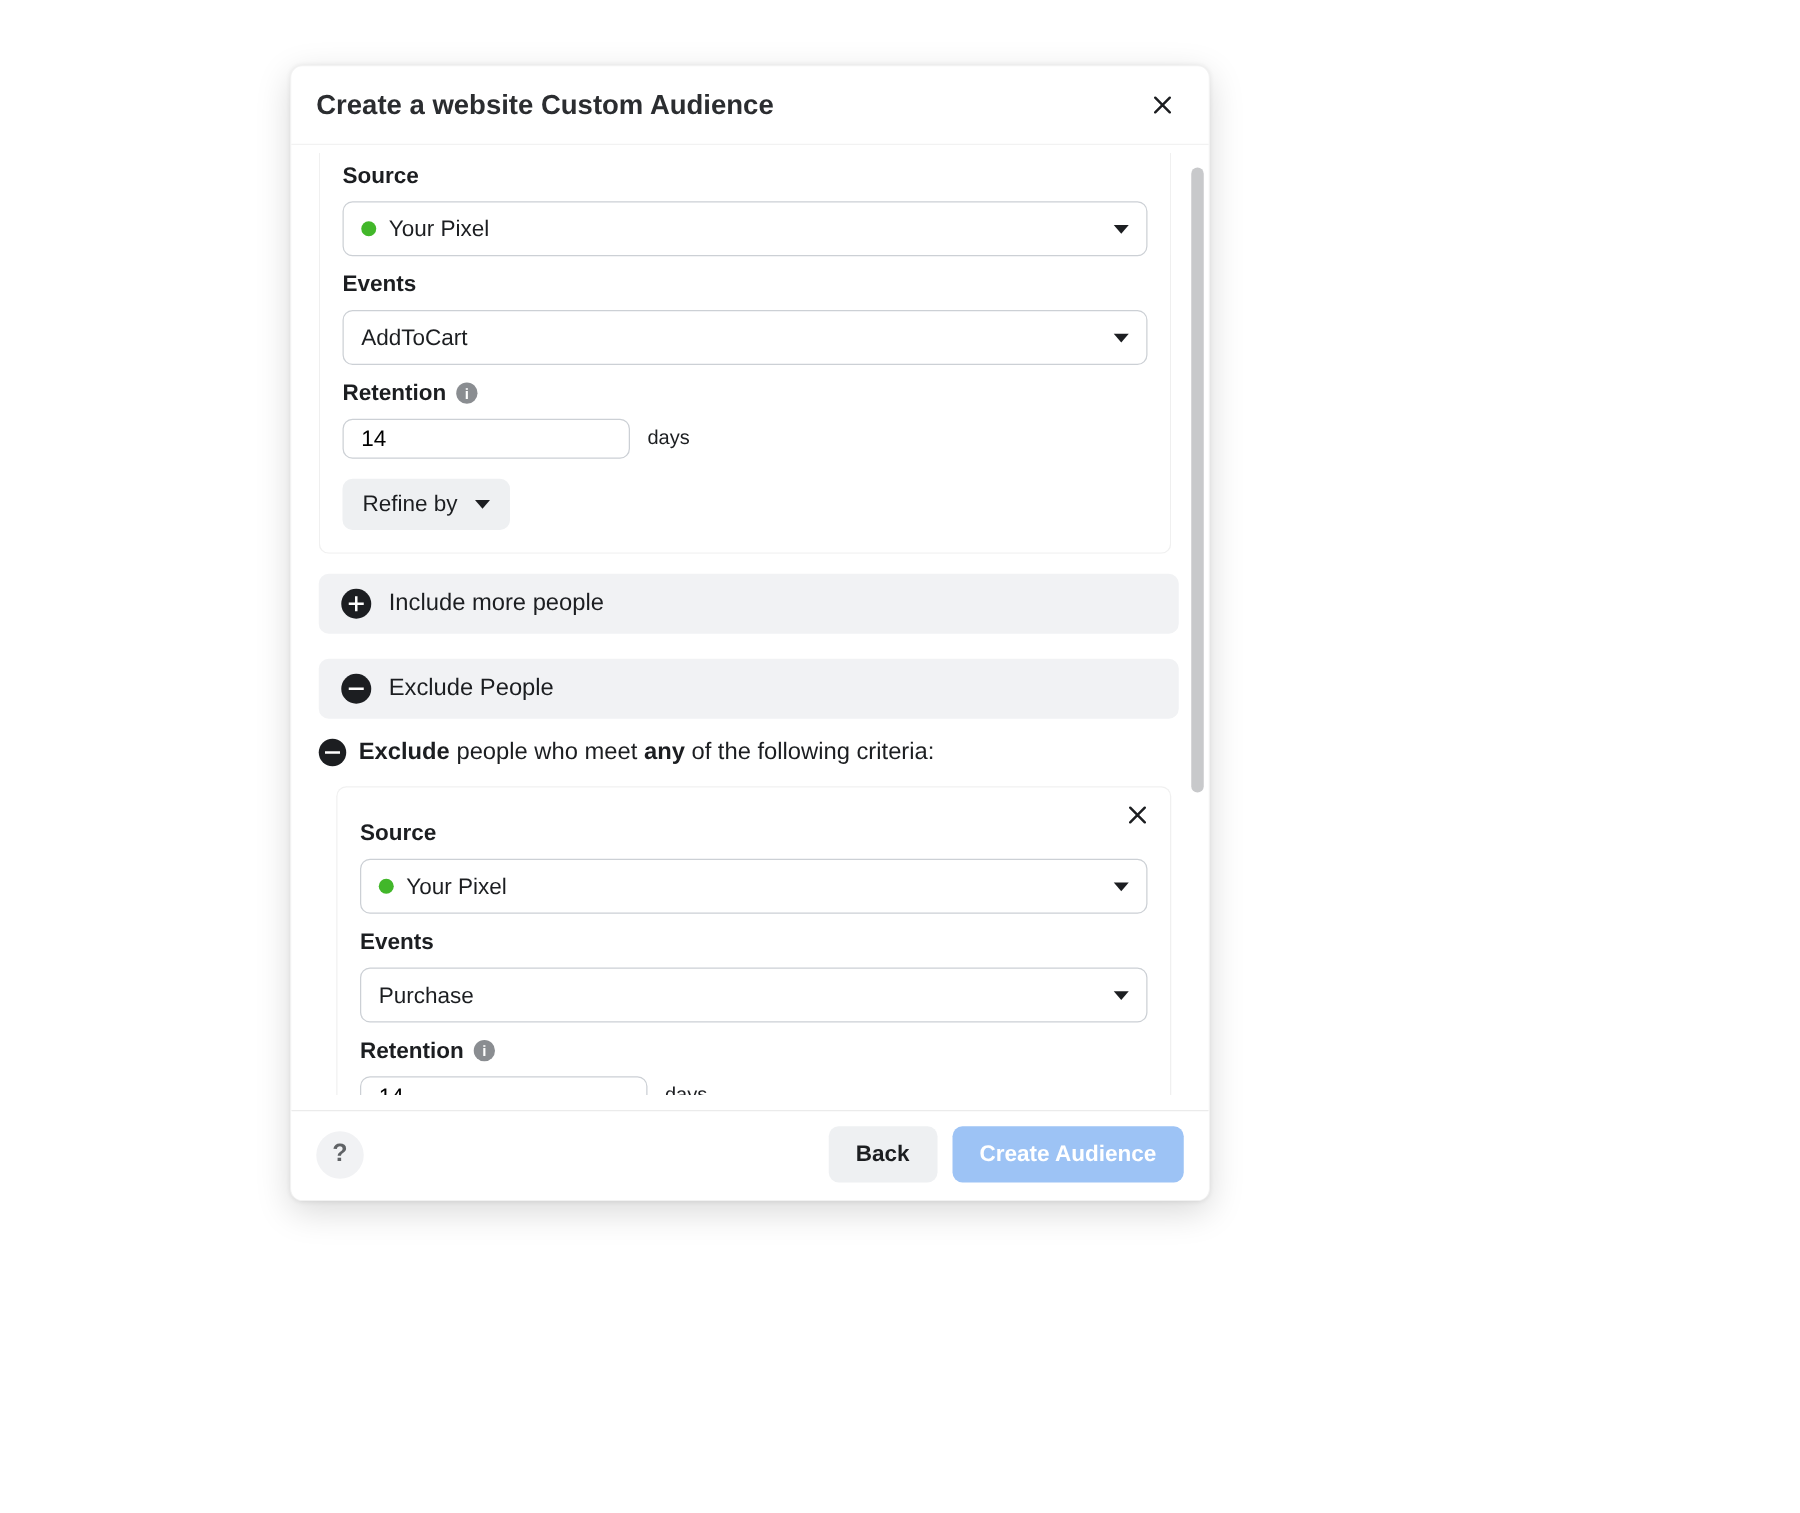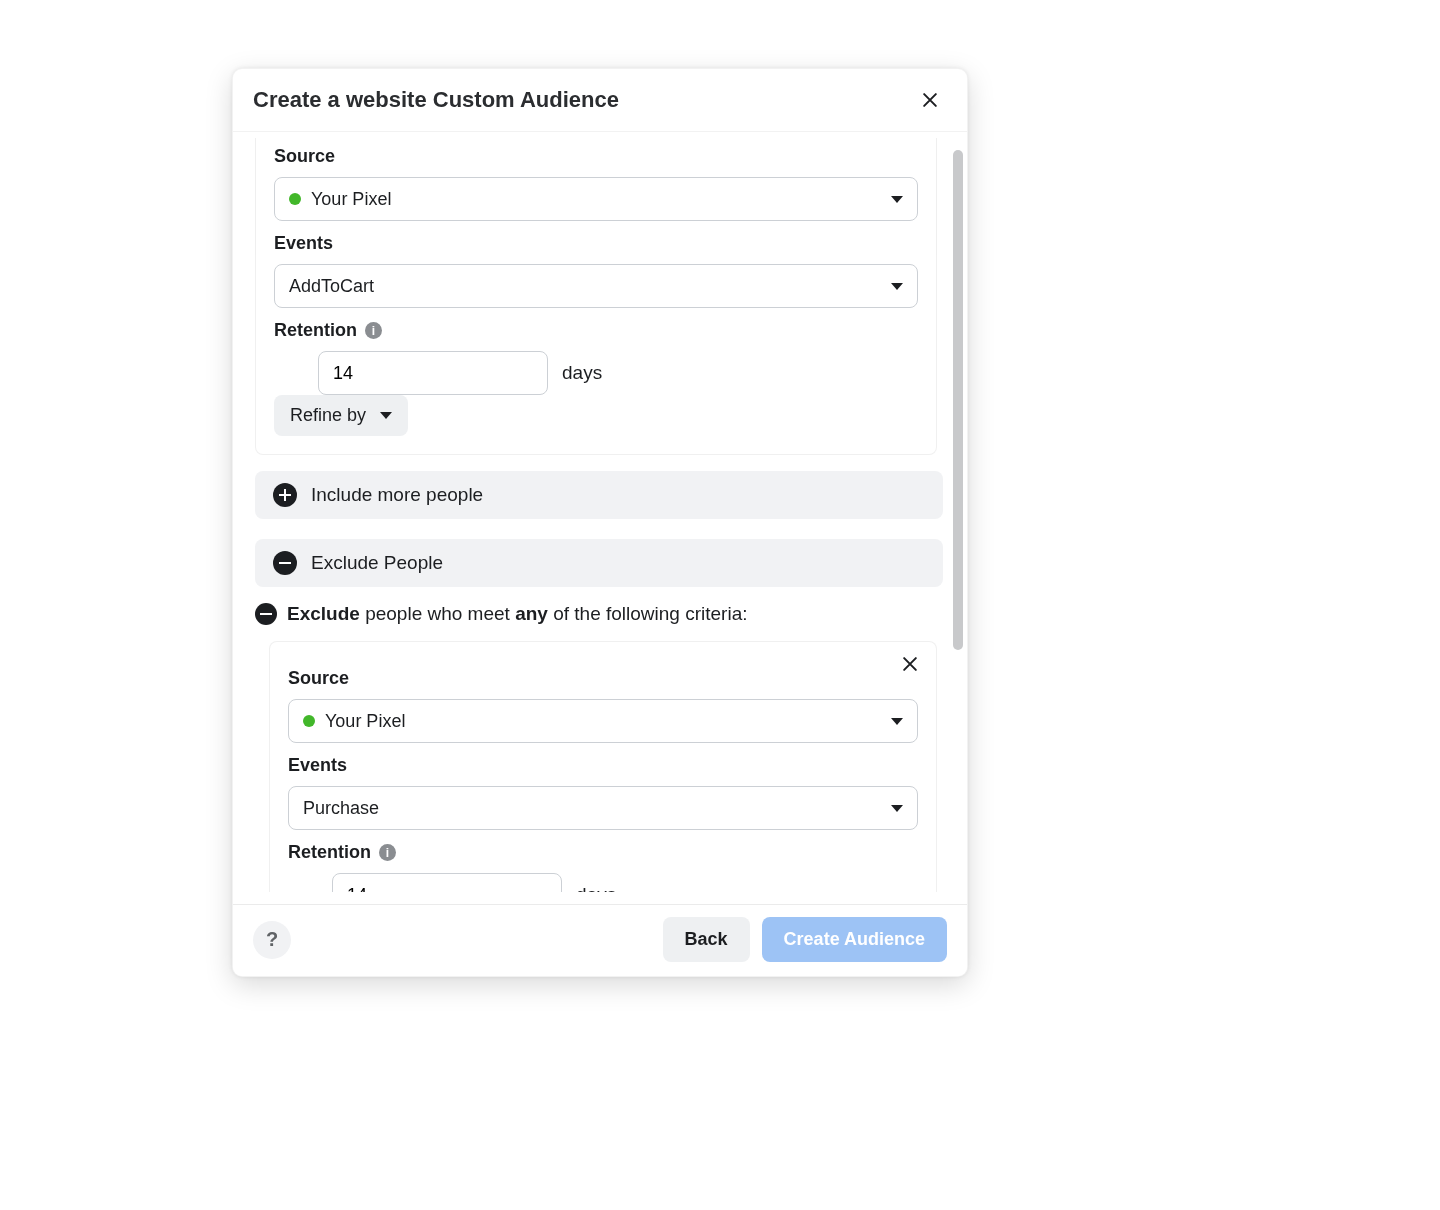--- a/index.html
+++ b/index.html
@@ -6,21 +6,21 @@
   body {
     font-family: -apple-system, BlinkMacSystemFont, "Segoe UI", Helvetica, Arial, sans-serif;
     background: #fff;
     color: #1c1e21;
     width: 1440px;
     height: 1210px;
   }
   .modal {
     position: absolute;
     left: 232px;
-    top: 68px;
+    top: 52px;
     width: 736px;
     background: #fff;
     border-radius: 10px;
     box-shadow: 0 0 4px rgba(0,0,0,0.08), 0 8px 28px rgba(0,0,0,0.15);
     overflow: hidden;
     border: 1px solid rgba(0,0,0,0.05);
   }
   .modal-header {
     display: flex;
     align-items: center;
@@ -104,39 +104,39 @@
     border-left: 6px solid transparent;
     border-right: 6px solid transparent;
     border-top: 7px solid #1c1e21;
   }
   .retention-row {
     display: flex; align-items: center; gap: 14px;
   }
   .text-input {
     border: 1px solid #ccd0d5;
     border-radius: 8px;
-    height: 44px;
+    height: 32px;
     width: 230px;
     padding: 0 14px;
     font-size: 18px;
-    margin-left: 44px;
-  }
-  .days-label { font-size: 19px; text-align: right; }
+  }
+  .days-label { font-size: 16px; text-align: right; }
   .info-icon {
     display: inline-flex;
     width: 17px; height: 17px;
     margin-left: 8px;
     border-radius: 50%;
     background: #8a8d91;
     color: #fff;
     align-items: center; justify-content: center;
     font-size: 12px; font-weight: 700;
     font-style: normal;
   }
   .refine-btn {
+    margin-top: 16px;
     display: inline-flex;
     align-items: center;
     gap: 14px;
     background: #eef0f2;
     border-radius: 8px;
     padding: 10px 16px;
     cursor: pointer;
     font-size: 18px;
   }
   .people-buttons {

